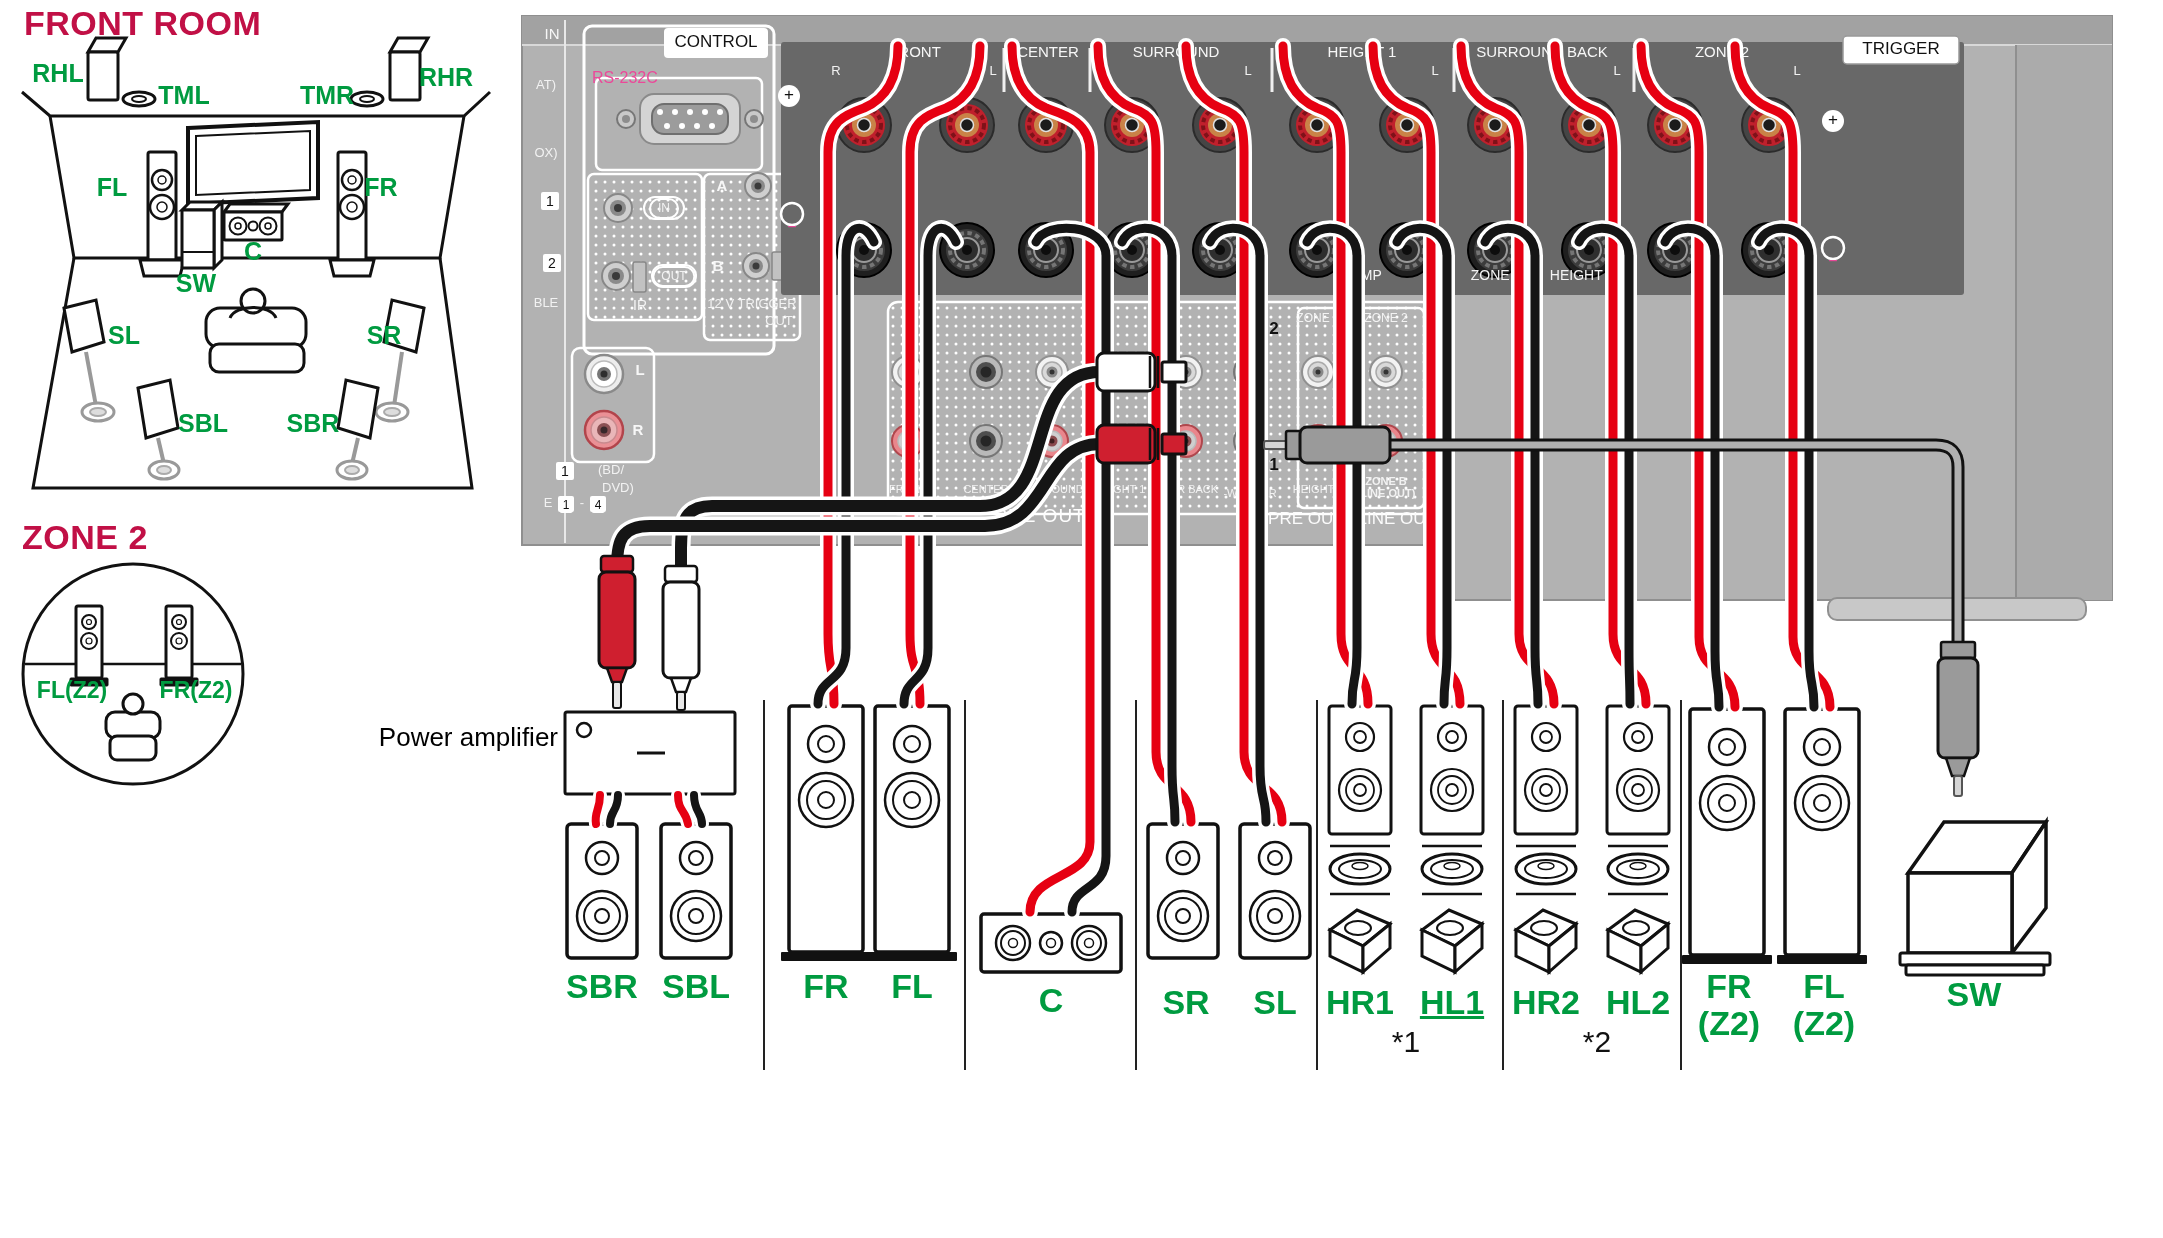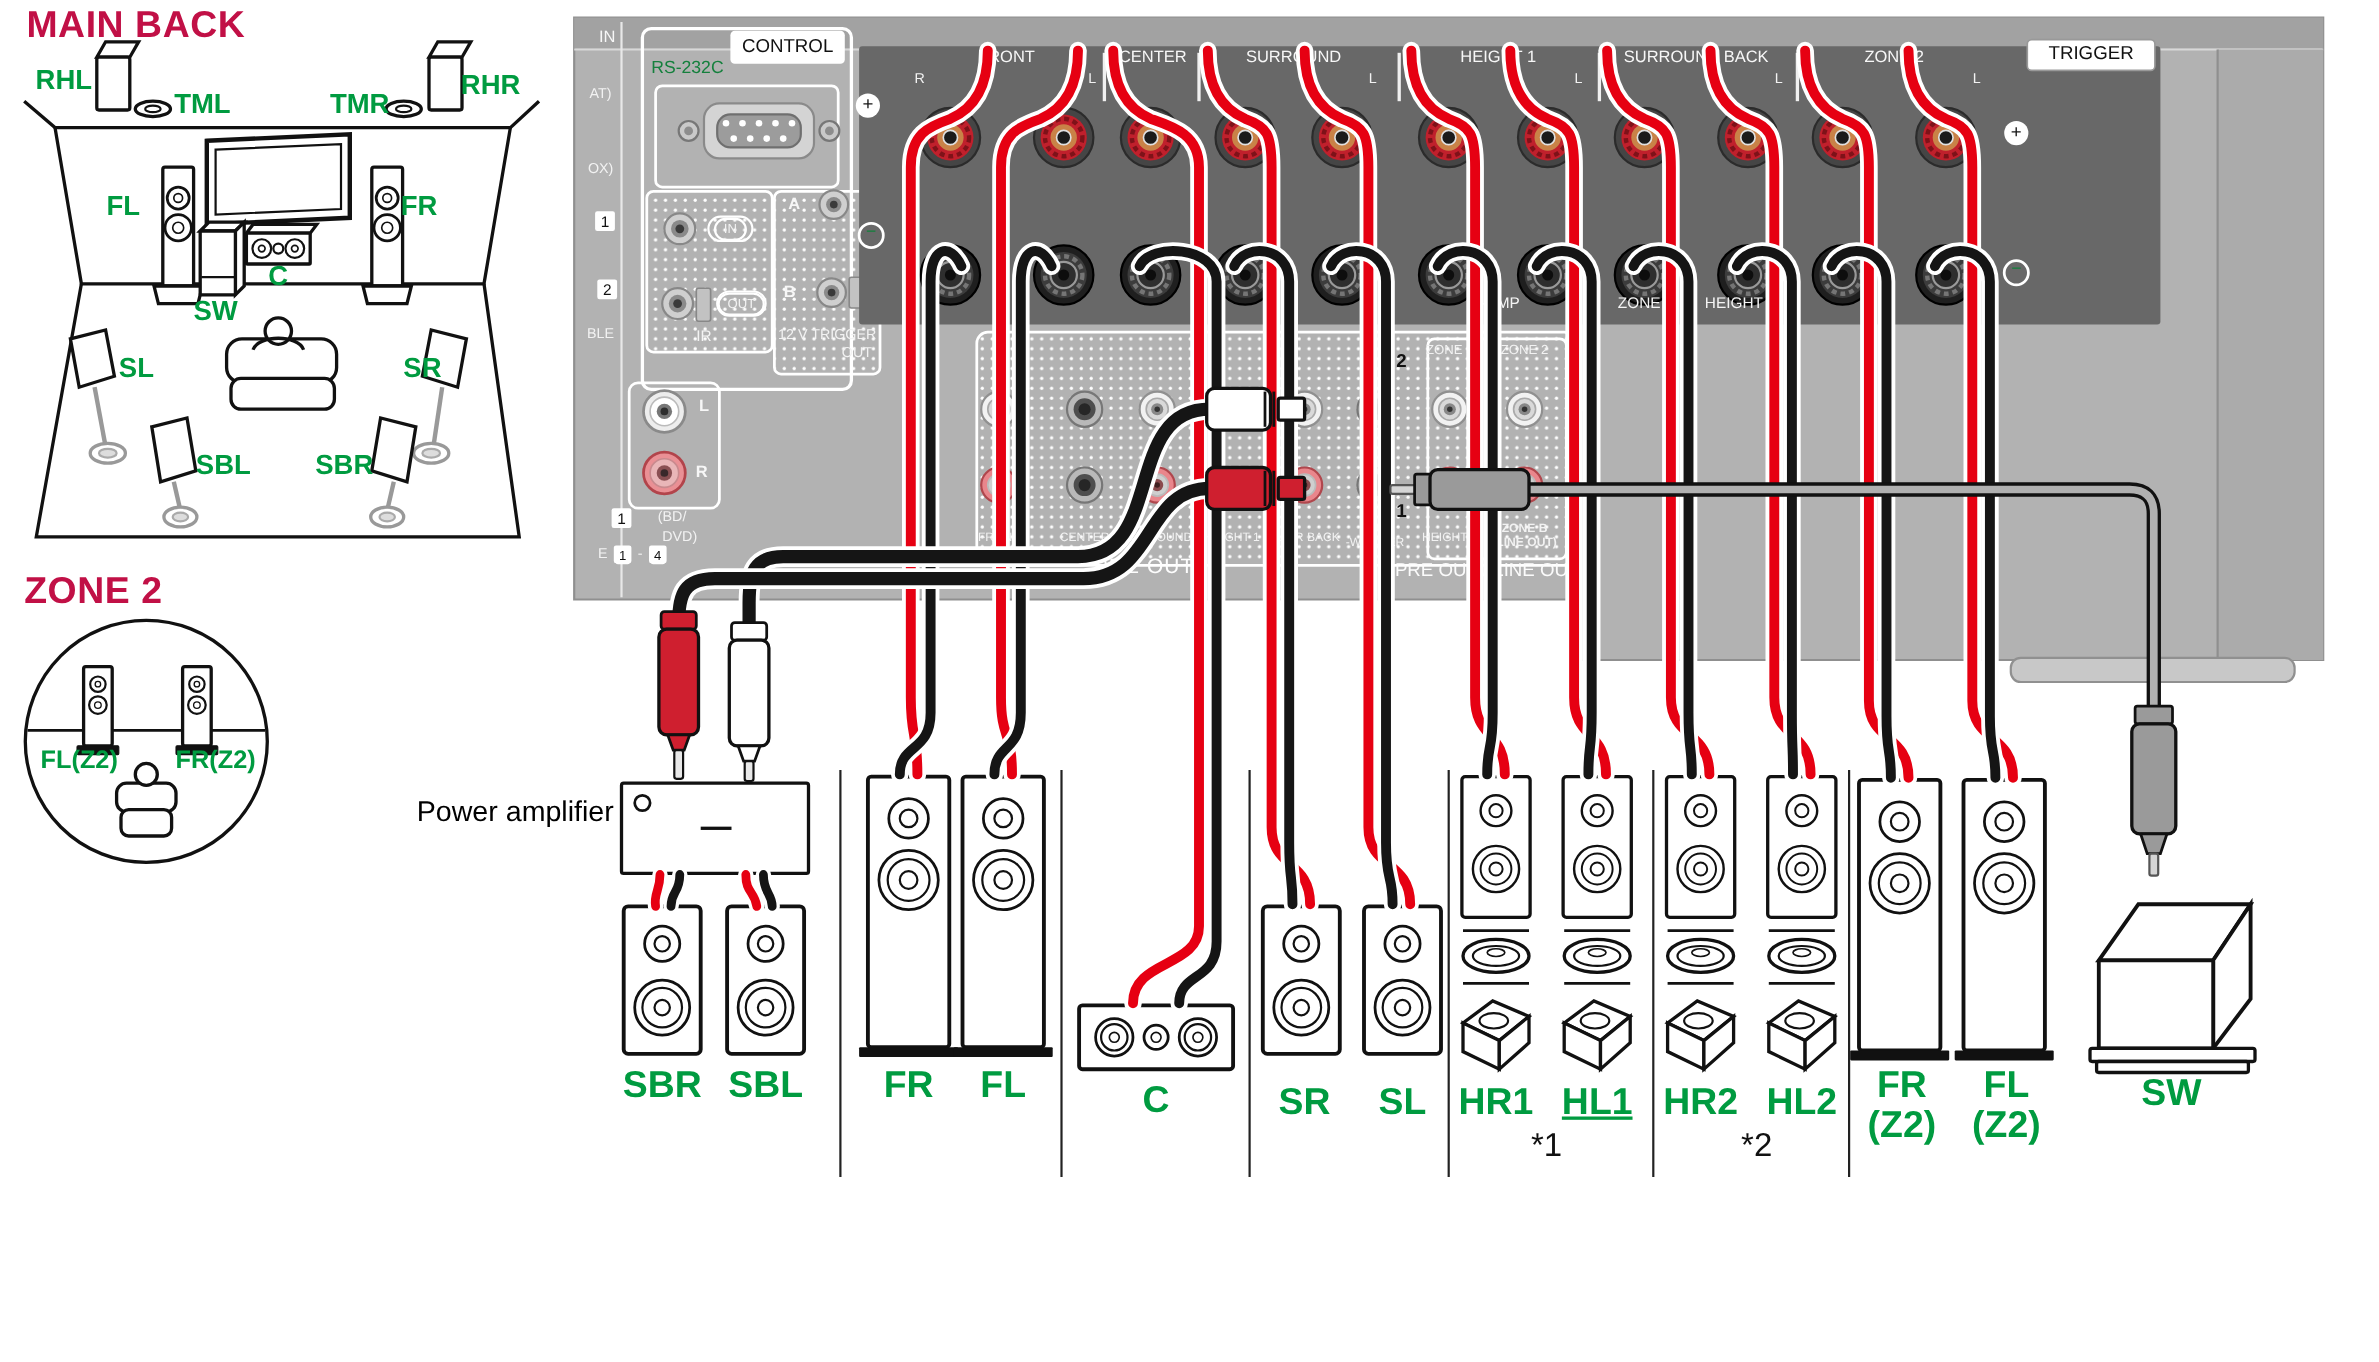--- a/index.html
+++ b/index.html
@@ -14,21 +14,21 @@
   .lbl.ra{transform:translateX(-100%);text-align:right;}
   .title{color:#c11046;font-size:34px;font-weight:bold;letter-spacing:.5px;}
   .g25{color:#009b40;font-size:25px;font-weight:bold;}
   .g24{color:#009b40;font-size:23px;font-weight:bold;}
   .g34{color:#009b40;font-size:34px;font-weight:bold;line-height:37px;}
   .w11{color:#f2f2f2;font-size:11px;}
   .w12{color:#f2f2f2;font-size:12px;}
   .w13{color:#f2f2f2;font-size:13px;}
   .w14{color:#f4f4f4;font-size:14px;}
   .w15{color:#f7f7f7;font-size:15px;}
-  .w16{color:#15803d;font-size:16px;}
+  .w16{color:#ec4899;font-size:16px;margin-top:16px;}
   .w17{color:#fbfbfb;font-size:17px;}
   .w19{color:#fdfdfd;font-size:19px;letter-spacing:1px;}
   .bold{font-weight:bold;}
   .blk16{color:#111;font-size:17px;font-weight:bold;}
   .blk17{color:#111;font-size:17px;}
   .blk26{color:#000000;font-size:26px;}
   .blk30{color:#111;font-size:30px;}
   .pill{border:2px solid #fff;border-radius:11px;padding:0 7px;line-height:17px;}
   .note{position:absolute;color:#111;font-size:27px;white-space:nowrap;}
 </style>
@@ -493,21 +493,21 @@
         <path d="M 1608 930 L 1641 946 L 1641 972 L 1608 956 Z" fill="#fff" stroke="#111" stroke-width="3"></path>
         <path d="M 1641 946 L 1668 924 L 1668 948 L 1641 972 Z" fill="#fff" stroke="#111" stroke-width="3"></path>
         <path d="M1908 873 L1944 822 L2046 822 L2012 873 Z" fill="#fff" stroke="#111" stroke-width="3.5"></path>
         <path d="M2012 873 L2046 822 L2046 908 L2012 953 Z" fill="#fff" stroke="#111" stroke-width="3.5"></path>
         <rect x="1908" y="873" width="104" height="80" fill="#fff" stroke="#111" stroke-width="3.5" rx="1"></rect>
         <rect x="1900" y="953" width="150" height="12" fill="#fff" stroke="#111" stroke-width="3" rx="2"></rect>
         <rect x="1906" y="965" width="138" height="10" fill="#fff" stroke="#111" stroke-width="3" rx="2"></rect>
       </g>
     </svg>
   <div id="labels">
-    <span class="lbl la title" style="left:24px;top:6px;">MAIN BACK</span>
+    <span class="lbl la title" style="left:24px;top:6px;">FRONT ROOM</span>
     <span class="lbl la title" style="left:22px;top:520px;">ZONE 2</span>
   <span class="lbl g25" style="left: 58px; top: 60px;">RHL</span>
       <span class="lbl g25" style="left: 184px; top: 82px;">TML</span>
       <span class="lbl g25" style="left: 327px; top: 82px;">TMR</span>
       <span class="lbl g25" style="left: 446px; top: 64px;">RHR</span>
       <span class="lbl g25" style="left: 112px; top: 174px;">FL</span>
       <span class="lbl g25" style="left: 381px; top: 174px;">FR</span>
       <span class="lbl g25" style="left: 253px; top: 238px;">C</span>
       <span class="lbl g25" style="left: 196px; top: 270px;">SW</span>
       <span class="lbl g25" style="left: 124px; top: 322px;">SL</span>

